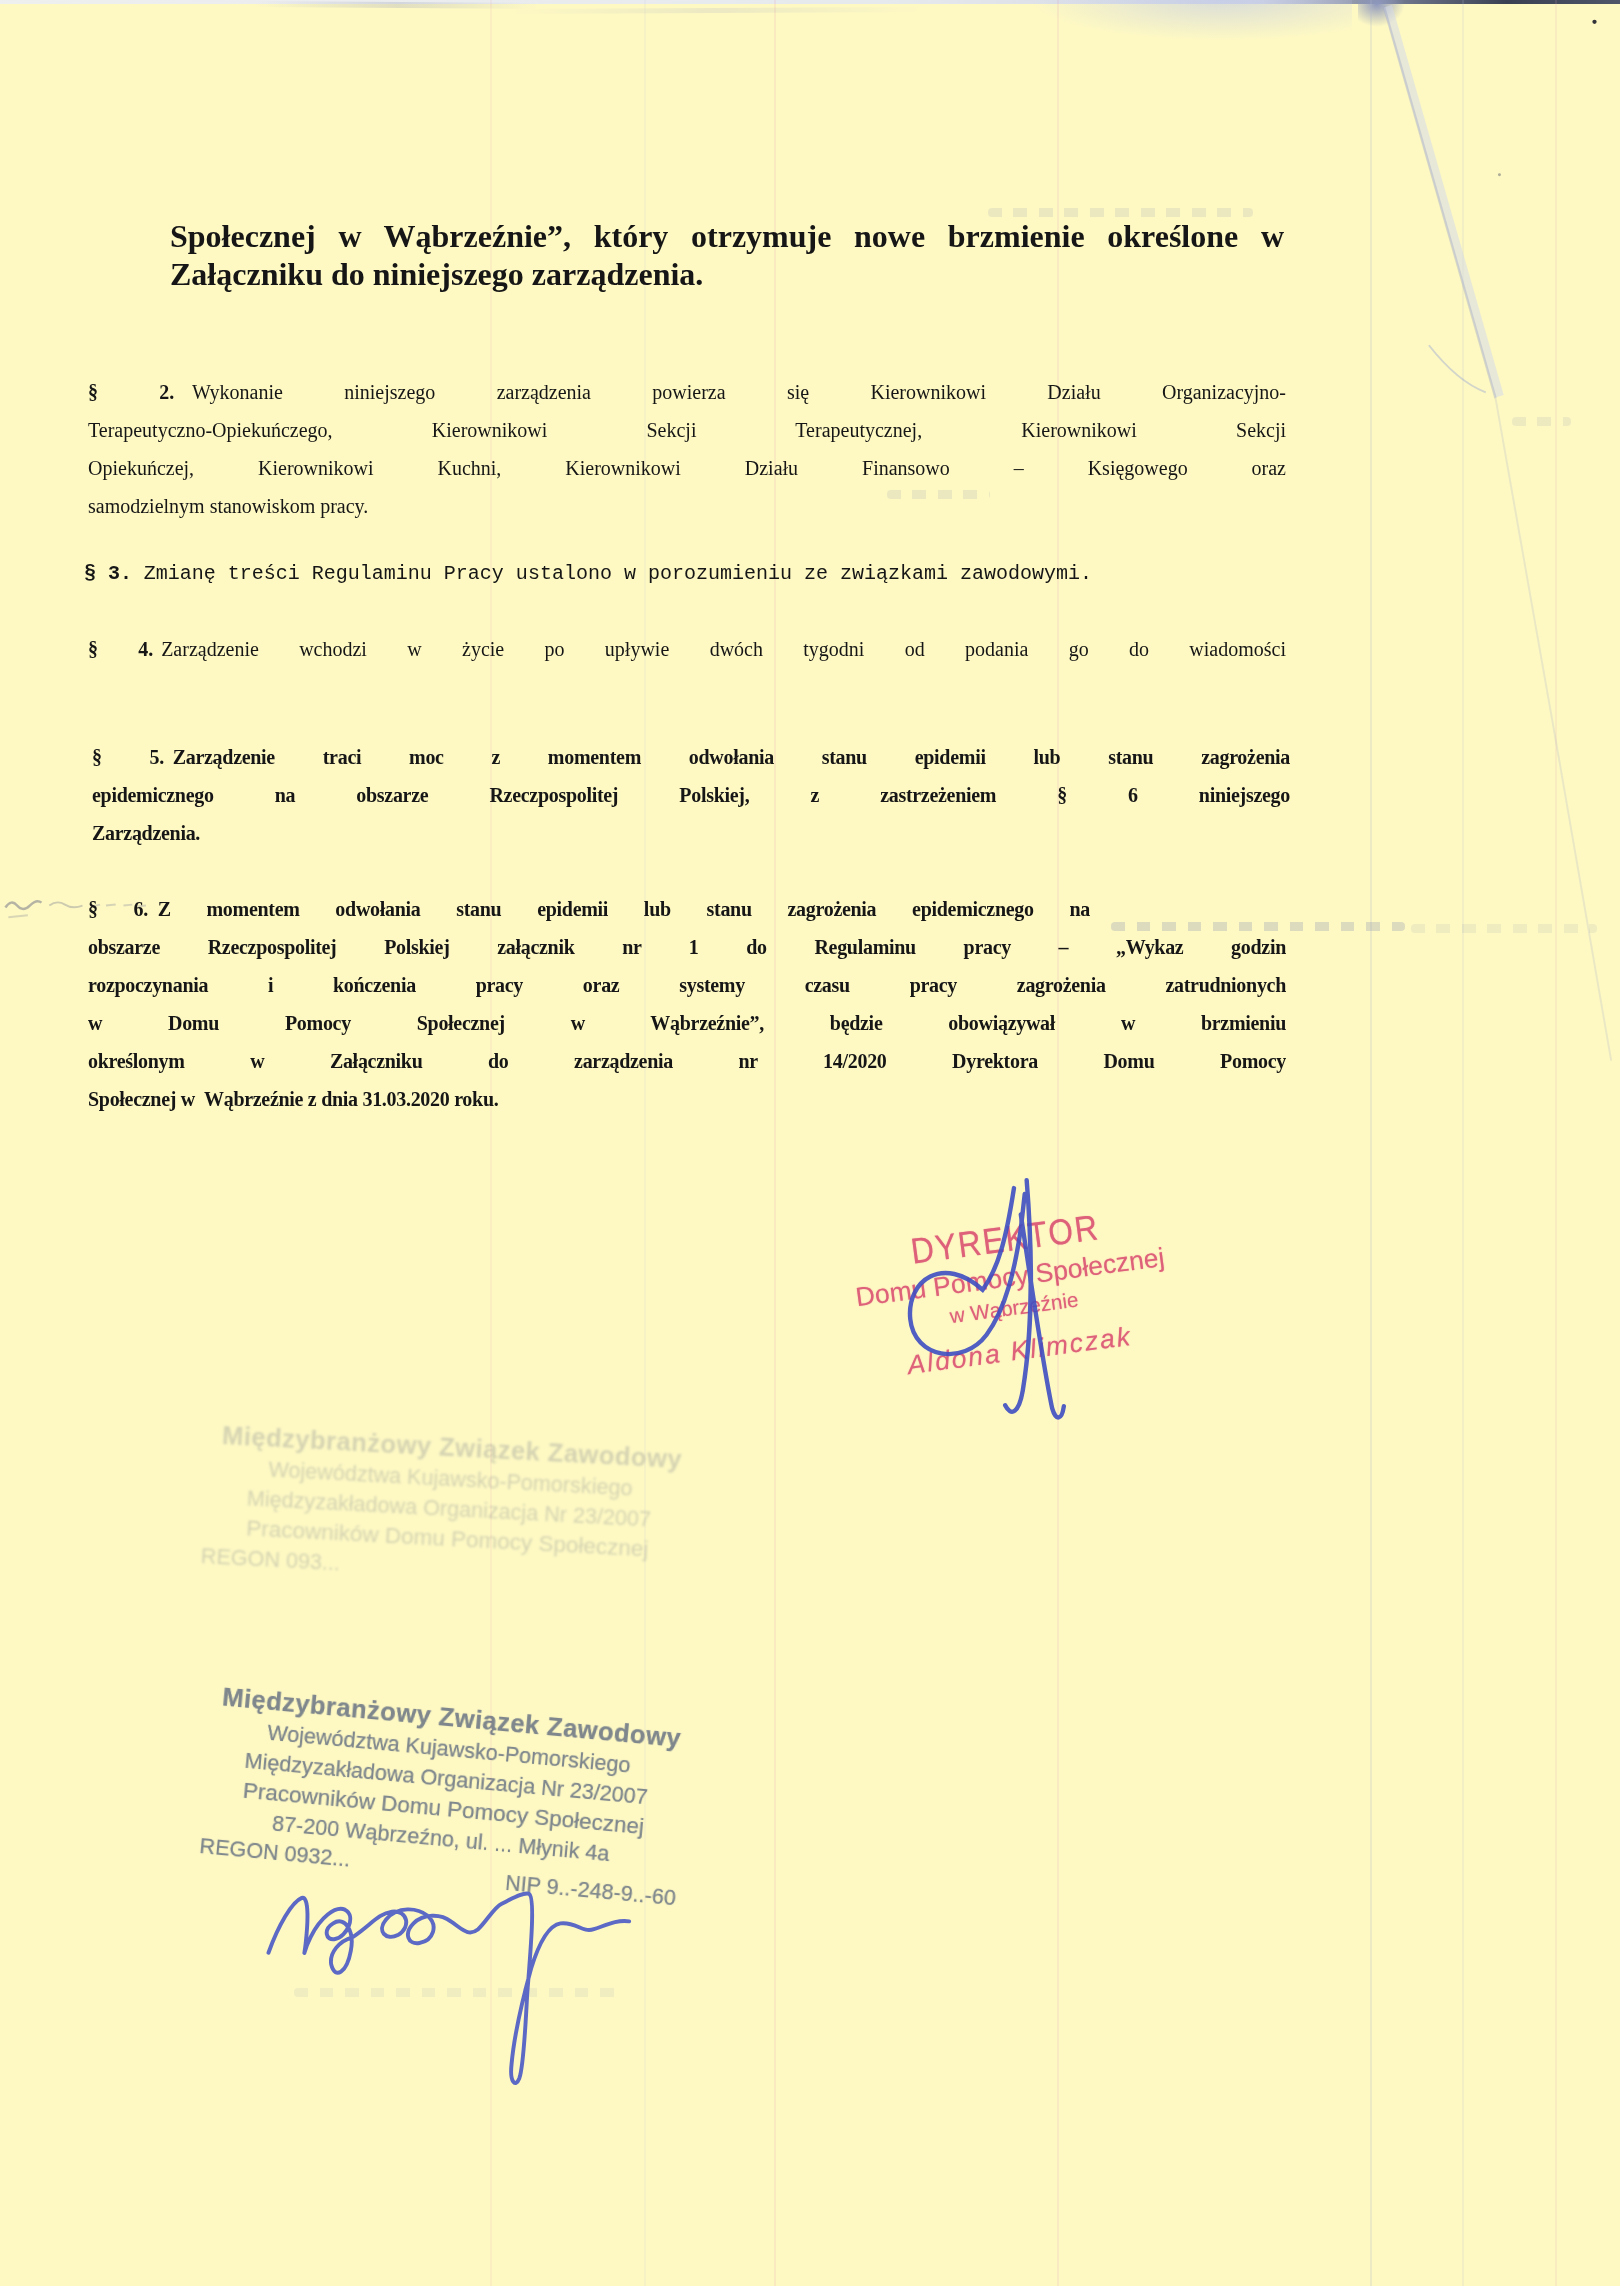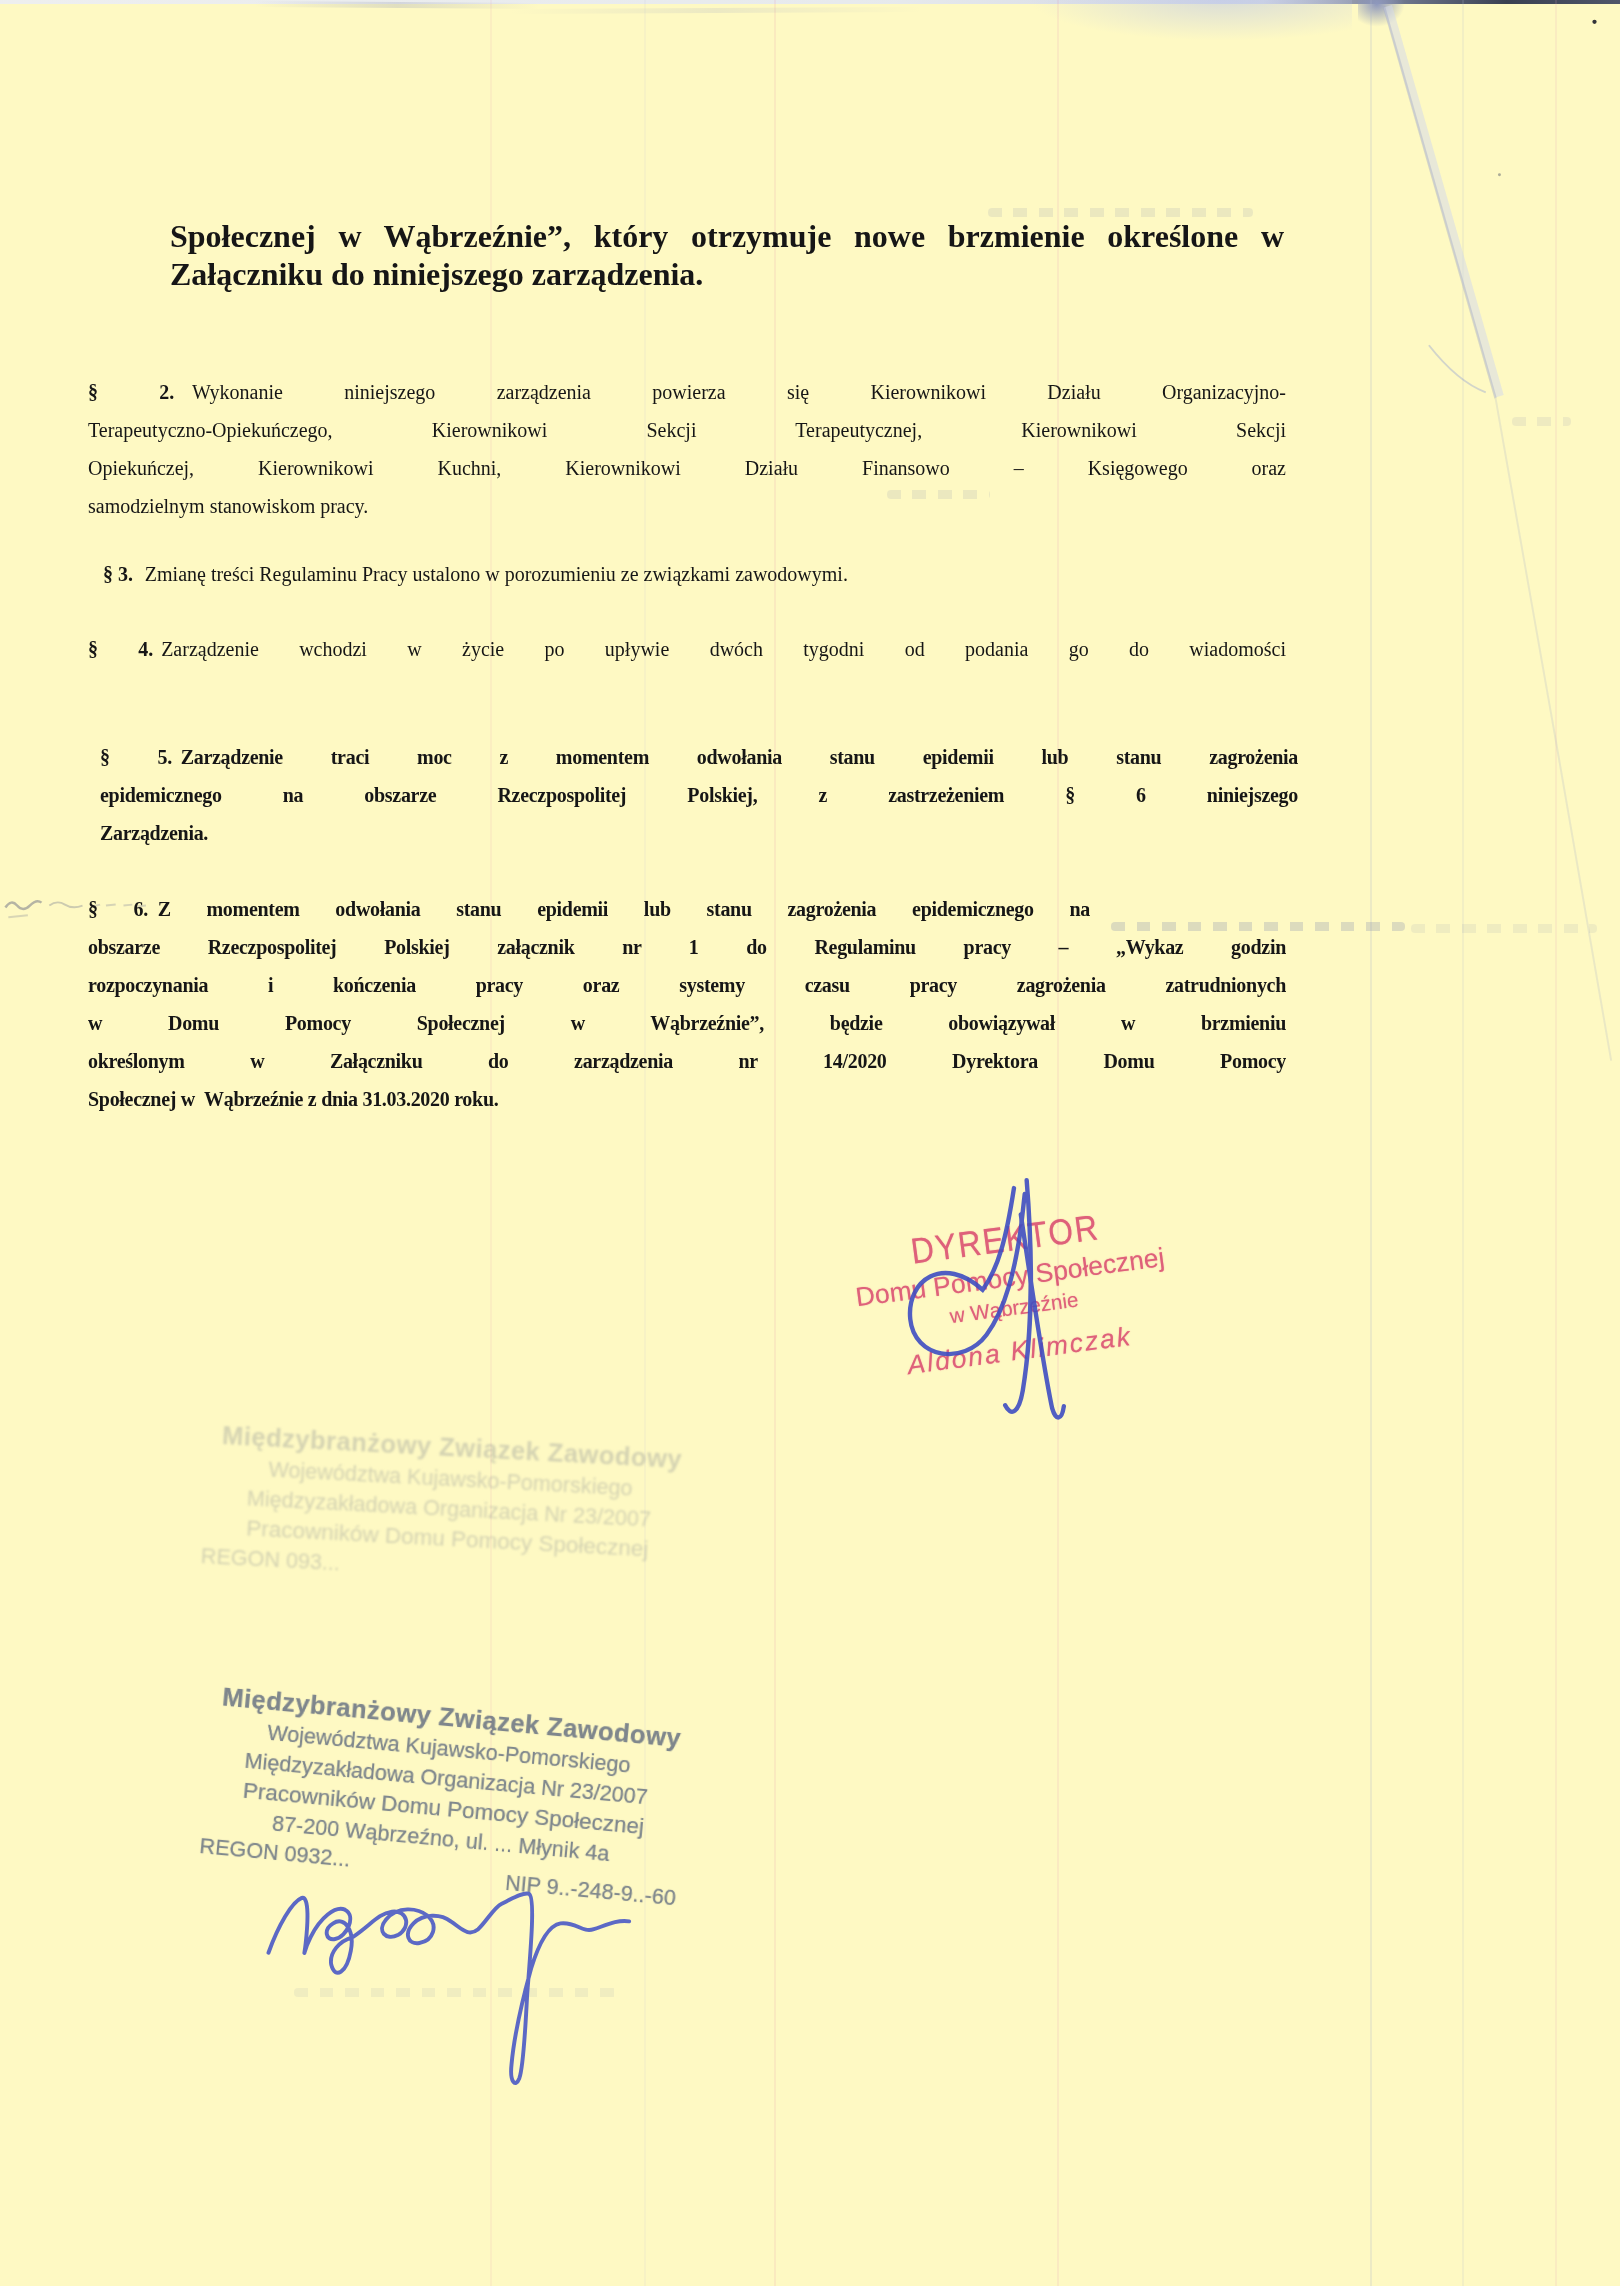--- a/index.html
+++ b/index.html
@@ -9,25 +9,25 @@
   .para{position:absolute;}
   .line{white-space:pre-wrap;line-height:38px;height:38px;overflow:hidden;
         text-align:justify;text-align-last:justify;font-size:20px;}
   .line.last{text-align-last:left;}
   .bold .line{font-weight:700;}
   .pfx{font-weight:700;}
   #intro{left:170px;top:217px;width:1114px;}
   #intro .line{font-size:32px;}
   #par2{left:88px;top:373px;width:1198px;}
   #par2 .pfx{margin-right:17.6px;}
-  #par3{left:103px;top:555px;width:1198px;}
+  #par3{left:84px;top:555px;width:1198px;font-family:Liberation Mono, monospace;}
   #par3 .pfx{margin-right:11.8px;}
   #par4{left:88px;top:630px;width:1198px;}
   #par4 .pfx{margin-right:7.8px;}
-  #par5{left:100px;top:738px;width:1198px;}
+  #par5{left:92px;top:738px;width:1198px;}
   #par5 .line{letter-spacing:-0.3px;}
   #par5 .pfx{margin-right:8.8px;}
   #par6{left:88px;top:890px;width:1198px;}
   #par6 .line{letter-spacing:-0.3px;}
   #par6 .pfx{margin-right:9.8px;}
   #par6 .line.narrow{width:1002px;}
   
   .stamp{position:absolute;font-family:"Liberation Sans",sans-serif;text-align:center;
          mix-blend-mode:multiply;}
   #director-stamp{left:855px;top:1218px;width:314px;color:#dd5598;

